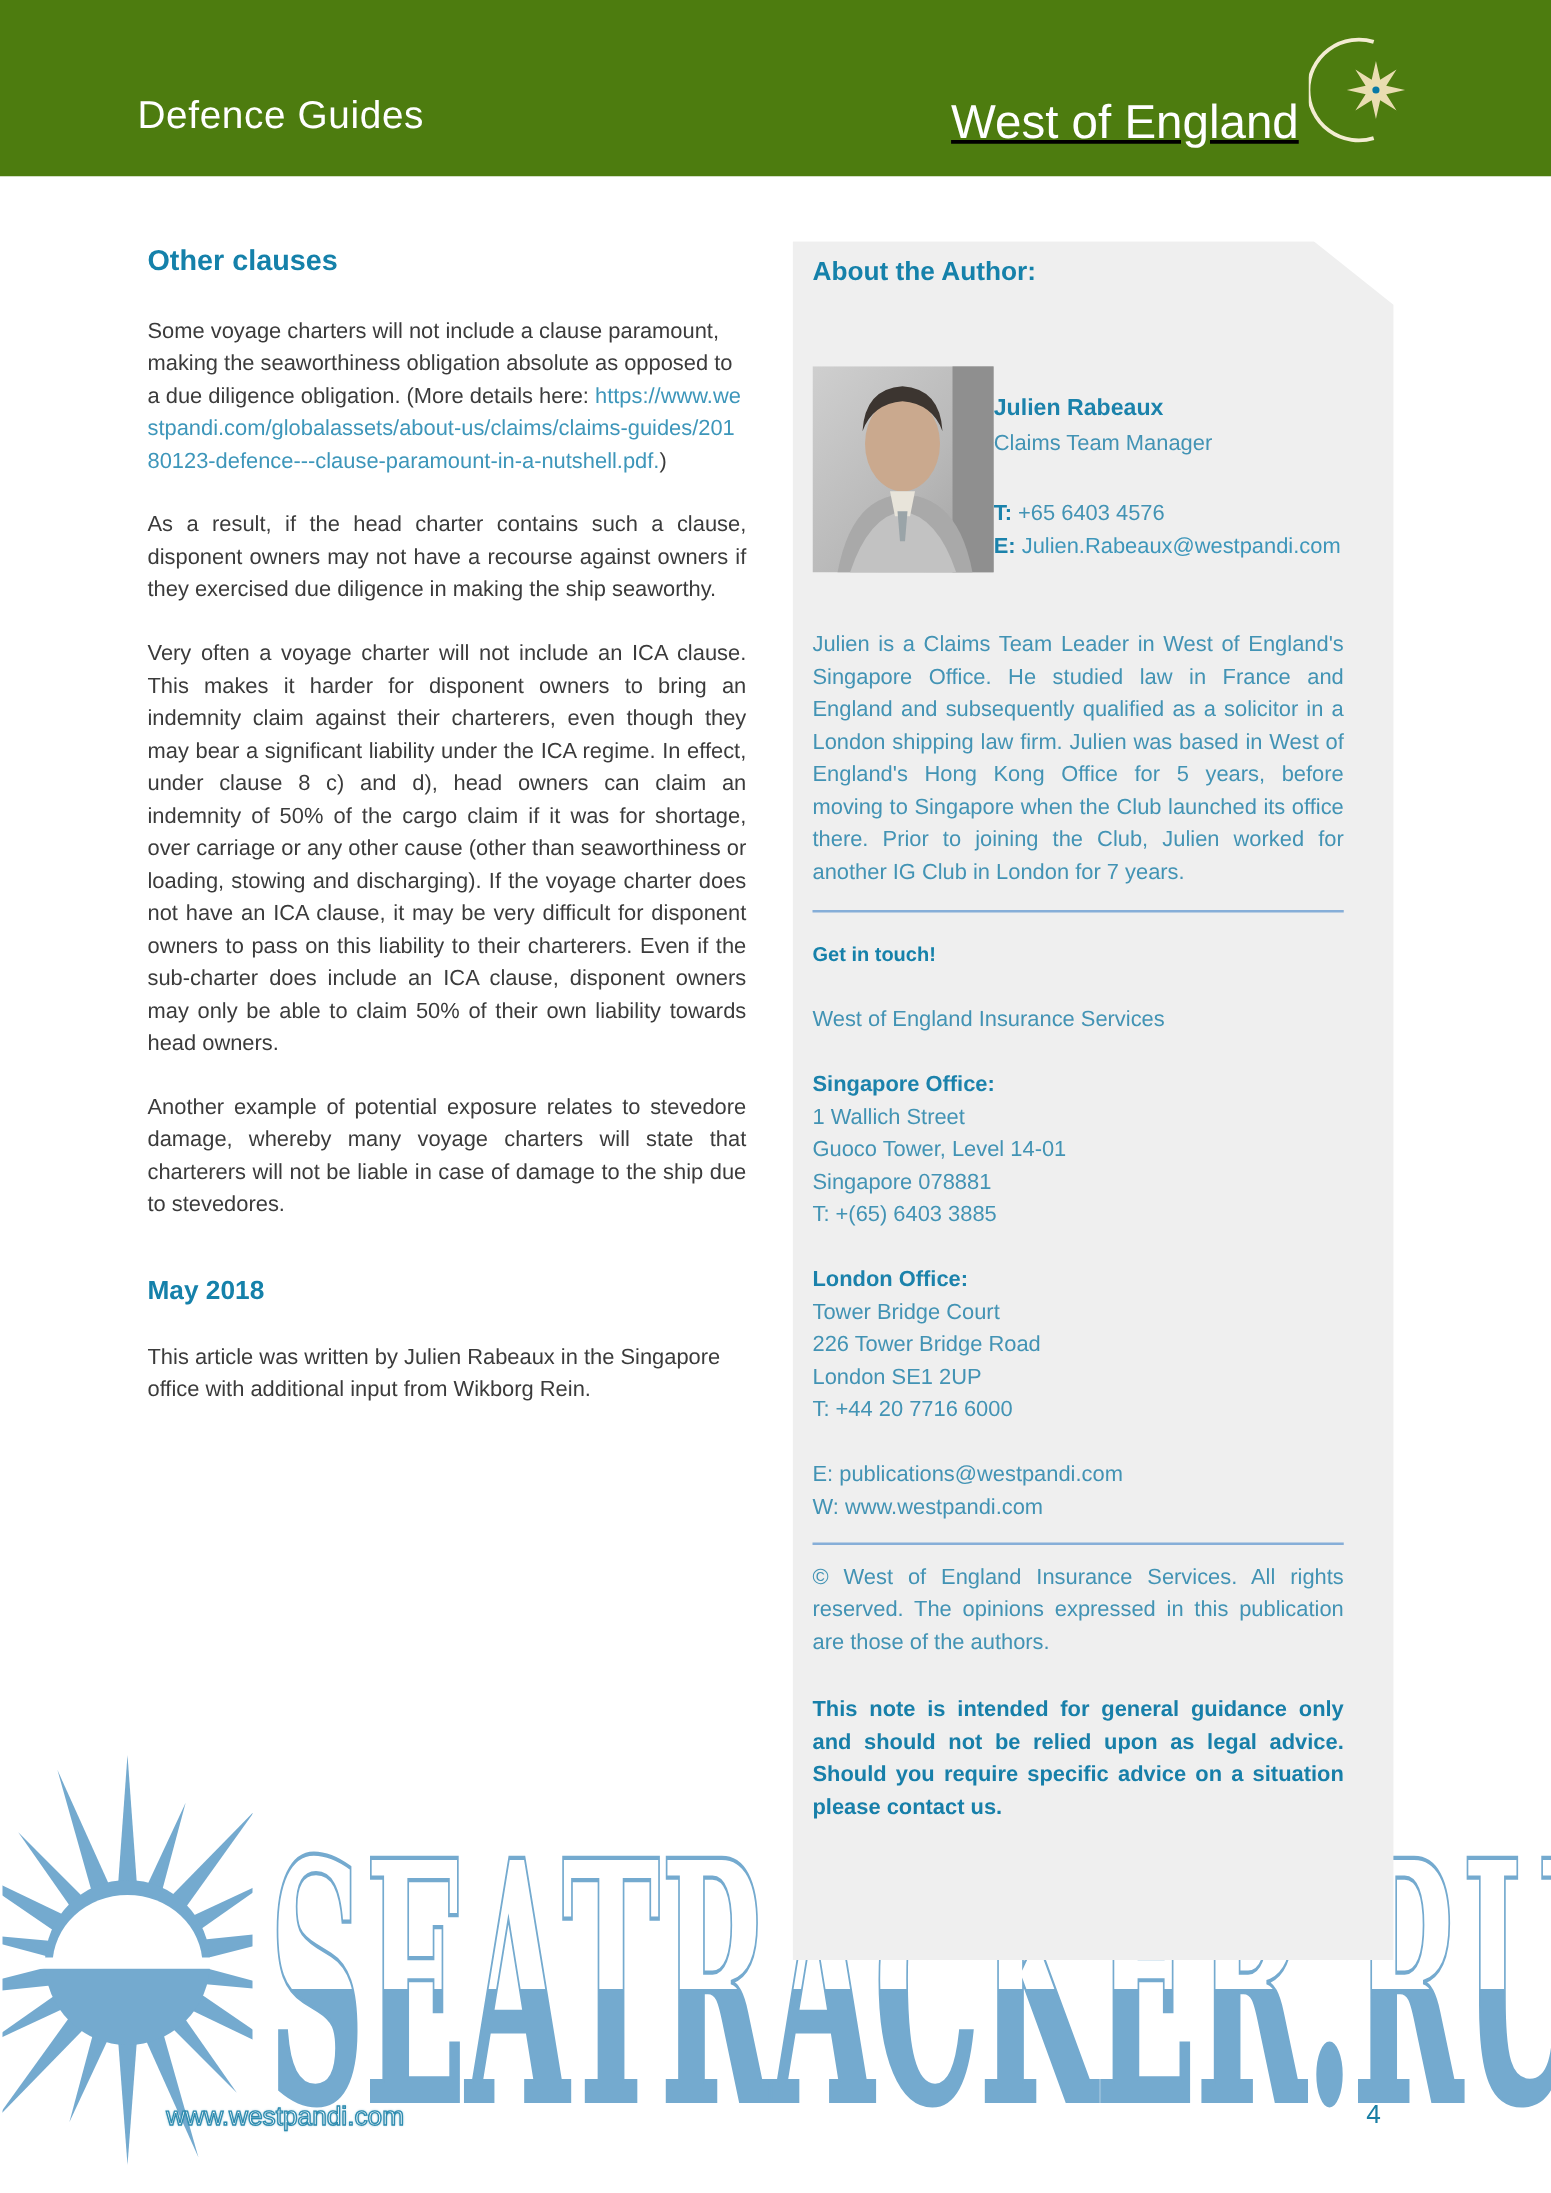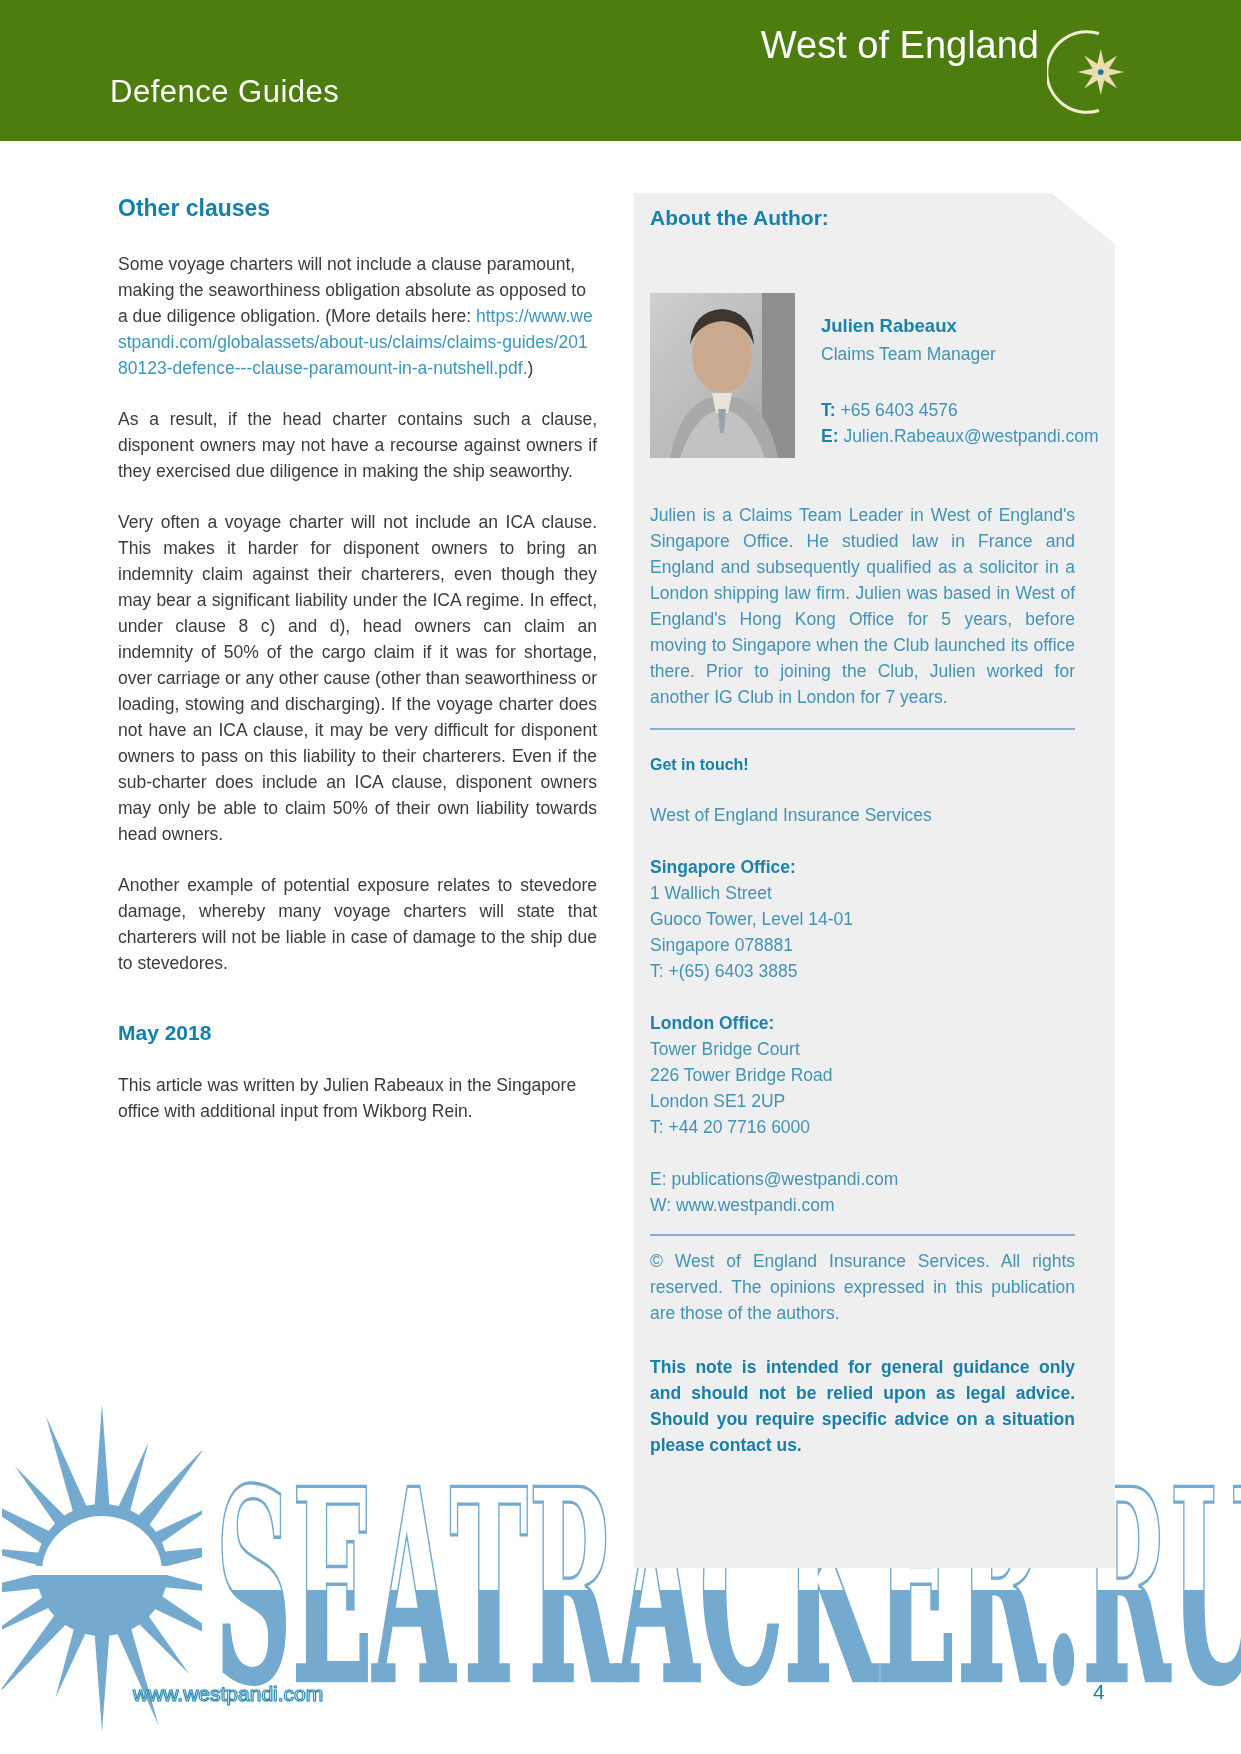--- a/index.html
+++ b/index.html
@@ -5,21 +5,21 @@
   * { box-sizing: border-box; }
   html,body { margin:0; padding:0; background:#ffffff; }
   .page {
     position:relative; width:1241px; height:1754px; background:#ffffff;
     overflow:hidden; font-family:"Liberation Sans", sans-serif;
   }
 
   
   .header { position:absolute; top:0; left:0; width:100%; height:141px; background:#4d7c0f; z-index:4; }
   .header-title { position:absolute; left:110px; top:74px; color:#ffffff; font-size:31px; letter-spacing:.5px; }
-  .logo { position:absolute; right:108px; top:24px; display:flex; align-items:flex-start; gap:8px; }
+  .logo { position:absolute; right:108px; top:24px; display:flex; align-items:flex-end; gap:8px;text-decoration:underline; }
   .logo-text { color:#ffffff; font-size:38px; }
   .logo-mark svg { display:block; }
 
   
   .watermark { position:absolute; left:0; top:0; width:100%; height:100%; z-index:1; pointer-events:none; }
   .wm-text { position:absolute; left:186px; top:1470px;margin-left:29px; }
   .wm-sun  { position:absolute; left:2px;  top:1388px; }
 
   
   .left-col { position:absolute; left:118px; top:196px; width:479px; color:#3b3b3b;
@@ -29,21 +29,21 @@
   .para-first { text-align:left; }
   .link { color:#3d96ba; text-decoration:none; word-break:break-all; cursor:pointer; }
   .date-heading { color:#1581aa; font-size:21px; font-weight:bold; margin:44px 0 26px 0; }
 
   
   .sidebar { position:absolute; left:634px; top:193px; width:481px; height:1375px;
              background:#efefef; z-index:2; padding:4px 40px 0 16px;
              color:#4293b4; font-size:17.5px; line-height:26px;
              clip-path:polygon(0 0, 417px 0, 481px 51px, 481px 1375px, 0 1375px); }
   .about-heading { color:#1581aa; font-size:21px; font-weight:bold; margin:8px 0 0 0; }
-  .author-row { display:flex; gap:26px; margin-top:62px; }
+  .author-row { display:flex; margin-top:62px; }
   .photo { width:145px; height:165px; flex:0 0 auto; }
   .author-info { width:294px; margin-right:-40px; }
   .author-name { color:#1b82ab; font-weight:bold; font-size:18.5px; margin-top:20px; }
   .author-role { margin-top:2px; }
   .t-line { margin-top:30px; }
   .lbl { font-weight:bold; color:#1b82ab; }
   .email-line { white-space:nowrap; overflow:hidden; }
   .bio { margin-top:44px; text-align:justify; }
   hr.rule { border:none; border-top:2px solid #86aed8; margin:16px 0 0 0; }
   .git-heading { color:#1581aa; font-size:16px; font-weight:bold; margin:22px 0 0 0; }

